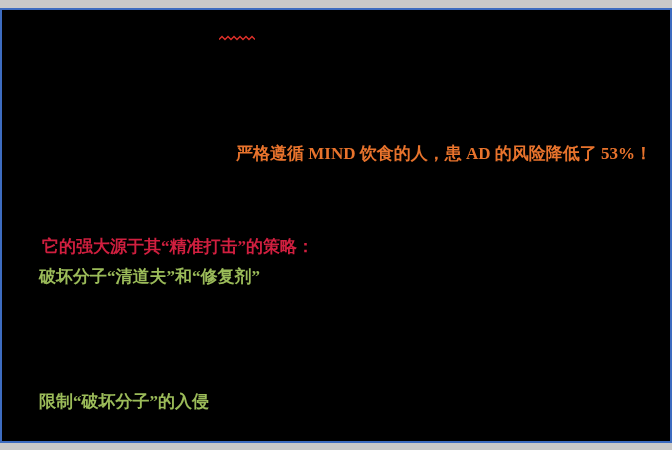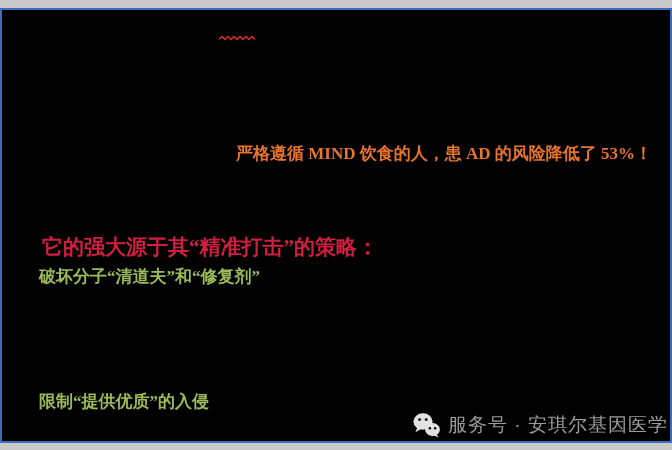--- a/index.html
+++ b/index.html
@@ -16,21 +16,21 @@
   }
   .abs { position: absolute; white-space: nowrap; }
   #squiggle { left: 217px; top: 25px; }
   #highlight-line {
     left: 234px; top: 133px;
     font-size: 17px; font-weight: bold;
     color: #E8732C; line-height: 22px;
   }
   #strategy-heading {
     left: 40px; top: 226px;
-    font-size: 21px; font-weight: bold;
+    font-size: 17px; font-weight: bold;
     color: #D01F3F; line-height: 22px;
   }
   .strategy-point {
     left: 37px;
     font-size: 17px; font-weight: bold;
     color: #9BBB59; line-height: 22px;
   }
   #point-0 { top: 256px; }
   #point-1 { top: 319px; }
   #point-2 { top: 381px; }
@@ -54,33 +54,16 @@
     <path d="M0 4.5 L3 1.5 L6 4.5 L9 1.5 L12 4.5 L15 1.5 L18 4.5 L21 1.5 L24 4.5 L27 1.5 L30 4.5 L33 1.5 L36 4.5" fill="none" stroke="#E0302A" stroke-width="1.4"></path>
   </svg>
 
   <div id="highlight-line" class="abs">严格遵循 MIND 饮食的人，患 AD 的风险降低了 53%！</div>
 
   <div id="strategy-heading" class="abs">它的强大源于其“精准打击”的策略：</div>
 
   <div id="point-0" class="abs strategy-point">破坏分子“清道夫”和“修复剂”</div>
 
 
-  <div id="point-2" class="abs strategy-point">限制“提供优质”的入侵</div>
+  <div id="point-2" class="abs strategy-point">限制“破坏分子”的入侵</div>
 
-  <div id="watermark" class="abs">
-    <svg id="wechat-icon" width="29" height="28" viewBox="0 0 29 28">
-      <g fill="#E2E2E2">
-        <ellipse cx="11" cy="10.5" rx="9.6" ry="8.2"></ellipse>
-        <path d="M5.5 16 L3.4 21.2 L10 17.6 Z"></path>
-        <ellipse cx="20.5" cy="18.5" rx="7.4" ry="6.4"></ellipse>
-        <path d="M24.5 23 L26.8 26.6 L21.4 24.2 Z"></path>
-      </g>
-      <g fill="#000000">
-        <circle cx="7.6" cy="8.6" r="1.45"></circle>
-        <circle cx="14.2" cy="8.6" r="1.45"></circle>
-        <circle cx="17.9" cy="17.2" r="1.2"></circle>
-        <circle cx="23.1" cy="17.2" r="1.2"></circle>
-      </g>
-    </svg>
-    <span class="wm-text">服务号 · 安琪尔基因医学</span>
-  </div>
 
 </div>
 
 </body></html>

